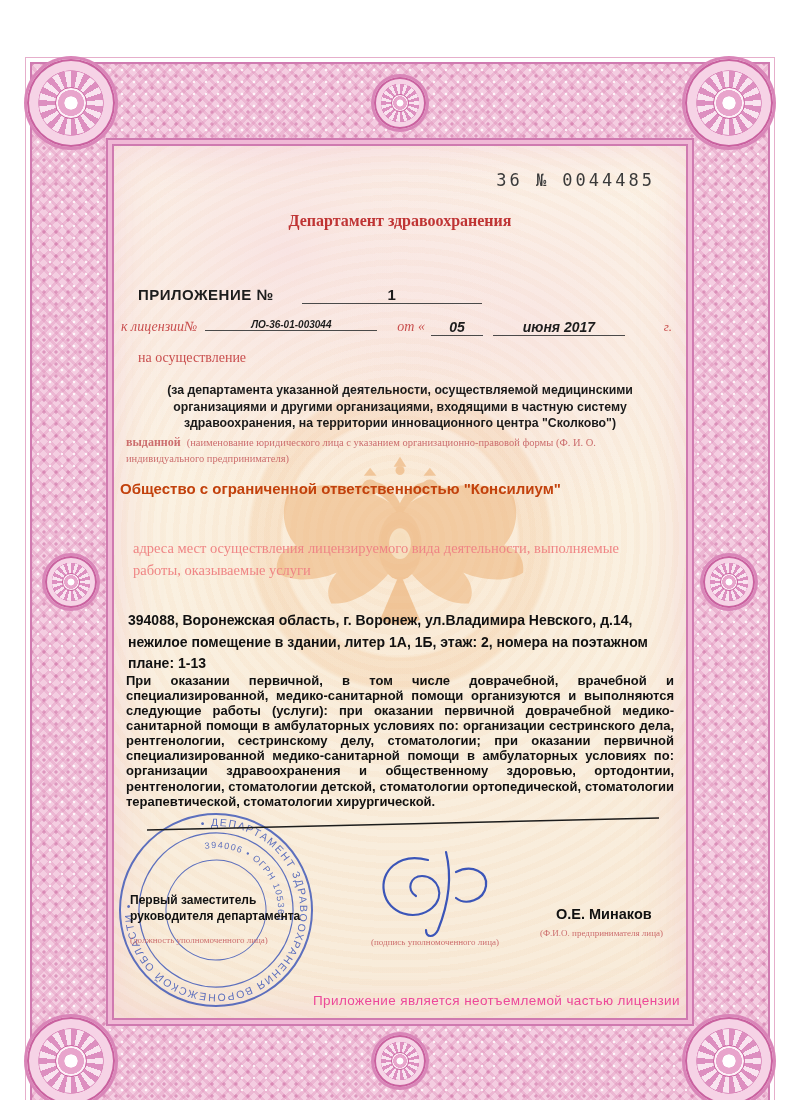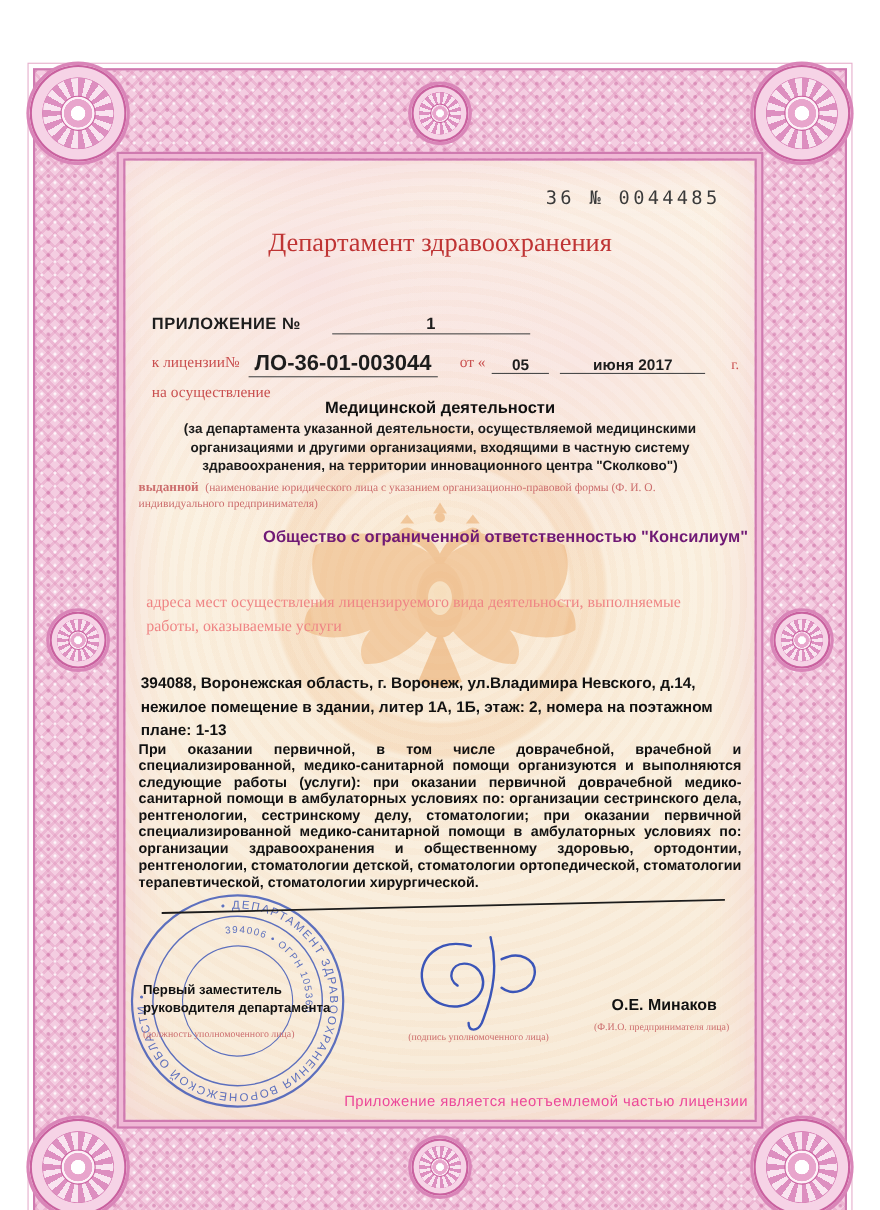--- a/index.html
+++ b/index.html
@@ -50,50 +50,50 @@
     background: radial-gradient(circle, #ffffff 0 30%, #e8a5cc 32% 60%, #fdf2f8 62%);
     border:1px solid #c9619f; }
   .med-big { width:88px; height:88px; }
   .med-small { width:52px; height:52px; }
 
   
   .abs { position:absolute; }
   .serial { top:138px; right:145px; font-family:"DejaVu Sans Mono", monospace;
     font-size:17px; letter-spacing:3px; color:#3a3a3a; z-index:3; }
   .doc-title { top:174px; left:120px; right:120px; text-align:center; z-index:3;
-    color:#bf3434; font-weight:normal; font-size:24px; line-height:30px;
+    color:#bf3434; font-weight:bold; font-size:16px; line-height:30px;
     font-family:"Liberation Serif", serif; }
 
   .row-appendix { top:254px; left:138px; right:135px; display:flex; align-items:flex-start; z-index:3;
     font-family:"Liberation Sans", sans-serif; }
   .appendix-label { font-weight:bold; font-size:15px; color:#1d1d1d; letter-spacing:.5px; }
   .fill-line { border-bottom:1.4px solid #4a4a4a; text-align:center; font-weight:bold; color:#1d1d1d; }
   .appendix-value { width:180px; margin-left:28px; font-size:15px; }
 
-  .row-license { top:287px; left:138px; right:128px; display:flex; align-items:center; z-index:3; font-size:14px; }
+  .row-license { top:287px; left:121px; right:128px; display:flex; align-items:flex-start; z-index:3; font-size:14px;font-style:italic; }
   .red-label { color:#c94f4f; font-family:"Liberation Serif", serif; }
-  .license-value { width:172px; margin-left:8px; font-size:20px; font-family:"Liberation Sans", sans-serif; }
+  .license-value { width:172px; margin-left:8px; font-size:10px; font-family:"Liberation Sans", sans-serif; }
   .from-label { margin:0 6px 0 20px; }
   .day-value { width:52px; font-size:14px; font-family:"Liberation Sans", sans-serif; }
   .month-value { width:132px; margin-left:10px; font-size:14px; font-family:"Liberation Sans", sans-serif; }
   .row-license .spacer { flex:1; }
   .year-suffix { font-size:13px; }
 
   .activity-intro { top:318px; left:138px; font-size:14px; z-index:3;text-align:center; }
   .activity-title { top:330px; left:120px; right:120px; text-align:center; z-index:3;
     font-family:"Liberation Sans", sans-serif; font-weight:bold; font-size:15px; color:#111; }
   .activity-note { top:350px; left:124px; right:124px; text-align:center; z-index:3;
     font-family:"Liberation Sans", sans-serif; font-weight:bold; font-size:12.3px; line-height:1.35; color:#1a1a1a; }
 
   .issued { top:402px; left:126px; right:126px; z-index:3; color:#cc6e6e;
     font-size:10.5px; line-height:1.45; font-family:"Liberation Serif", serif; }
   .issued b { font-size:12px; margin-right:6px; }
 
-  .organization { top:448px; left:120px; right:120px; text-align:right; z-index:3;
-    font-family:"Liberation Sans", sans-serif; font-weight:bold; font-size:15px; color:#701a75; }
+  .organization { top:448px; left:120px; right:120px; text-align:left; z-index:3;
+    font-family:"Liberation Sans", sans-serif; font-weight:bold; font-size:15px; color:#c2410c; }
 
   .addresses-note { top:505px; left:133px; right:133px; z-index:3;
     color:#ef8585; font-size:14.5px; line-height:1.55; font-family:"Liberation Serif", serif; }
 
   .address { top:578px; left:128px; right:128px; z-index:3;
     font-family:"Liberation Sans", sans-serif; font-weight:bold; font-size:14px; line-height:1.55; color:#111; }
 
   .works { top:641px; left:126px; right:126px; z-index:3; text-align:justify;
     font-family:"Liberation Sans", sans-serif; font-weight:bold; font-size:13px; line-height:1.16; color:#111; }
 
@@ -167,21 +167,20 @@
     <span class="red-label">к лицензии№</span>
     <span class="fill-line license-value">ЛО-36-01-003044</span>
     <span class="red-label from-label">от «</span>
     <span class="fill-line day-value">05</span>
     <span class="fill-line month-value">июня 2017</span>
     <span class="spacer"></span>
     <span class="red-label year-suffix">г.</span>
   </div>
 
   <div class="abs activity-intro red-label">на осуществление</div>
-  <div class="abs activity-title">Медицинской деятельности</div>
   <div class="abs activity-note">(за департамента указанной деятельности, осуществляемой медицинскими организациями и другими организациями, входящими в частную систему здравоохранения, на территории инновационного центра "Сколково")</div>
 
   <div class="abs issued">
     <b>выданной</b><span>(наименование юридического лица с указанием организационно-правовой формы (Ф. И. О. индивидуального предпринимателя)</span>
   </div>
 
   <div class="abs organization">Общество с ограниченной ответственностью "Консилиум"</div>
 
   <div class="abs addresses-note">адреса мест осуществления лицензируемого вида деятельности, выполняемые работы, оказываемые услуги</div>
 

